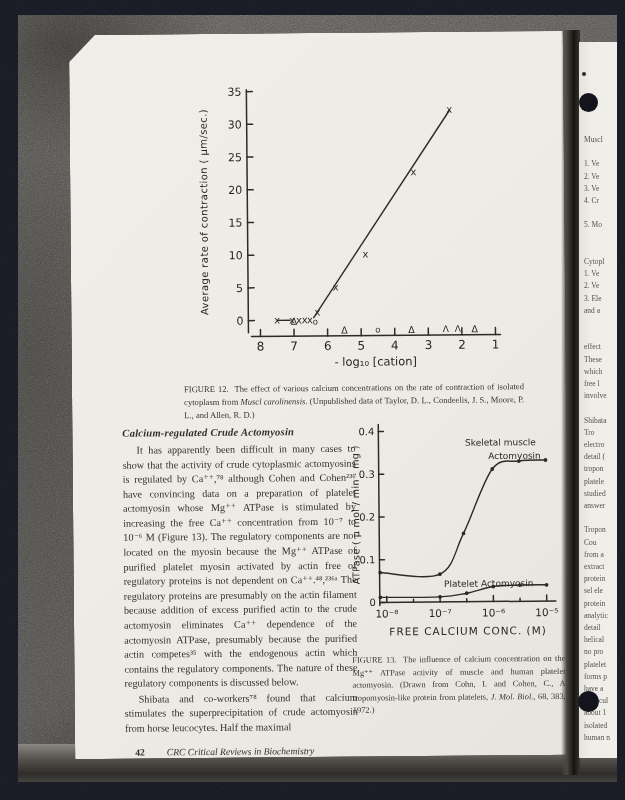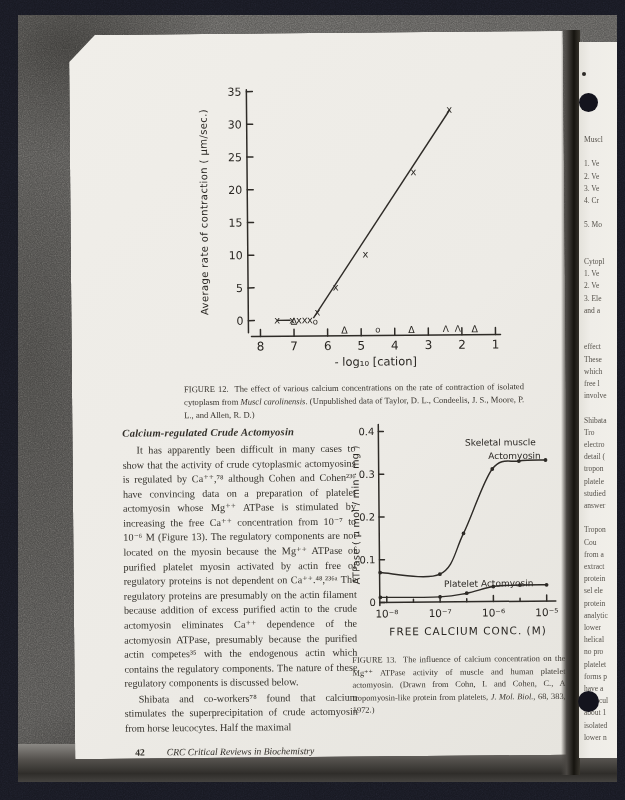--- a/index.html
+++ b/index.html
@@ -249,30 +249,30 @@
         <div>answer</div>
         <div></div>
         <div>Tropon</div>
         <div>Cou</div>
         <div>from a</div>
         <div>extract</div>
         <div>protein</div>
         <div>sel ele</div>
         <div>protein</div>
         <div>analytic</div>
-        <div>lower</div>
+        <div>detail</div>
         <div>helical</div>
         <div>no pro</div>
         <div>platelet</div>
         <div>forms p</div>
         <div>have a</div>
         <div>molecul</div>
         <div>about 1</div>
         <div>isolated</div>
-        <div>lower n</div>
+        <div>human n</div>
       </div>
   </div>
 
   <div class="hole hole-top"></div>
   <div class="hole hole-bottom"></div>
   <div class="speck"></div>
 
 </div>
 
 </body></html>

